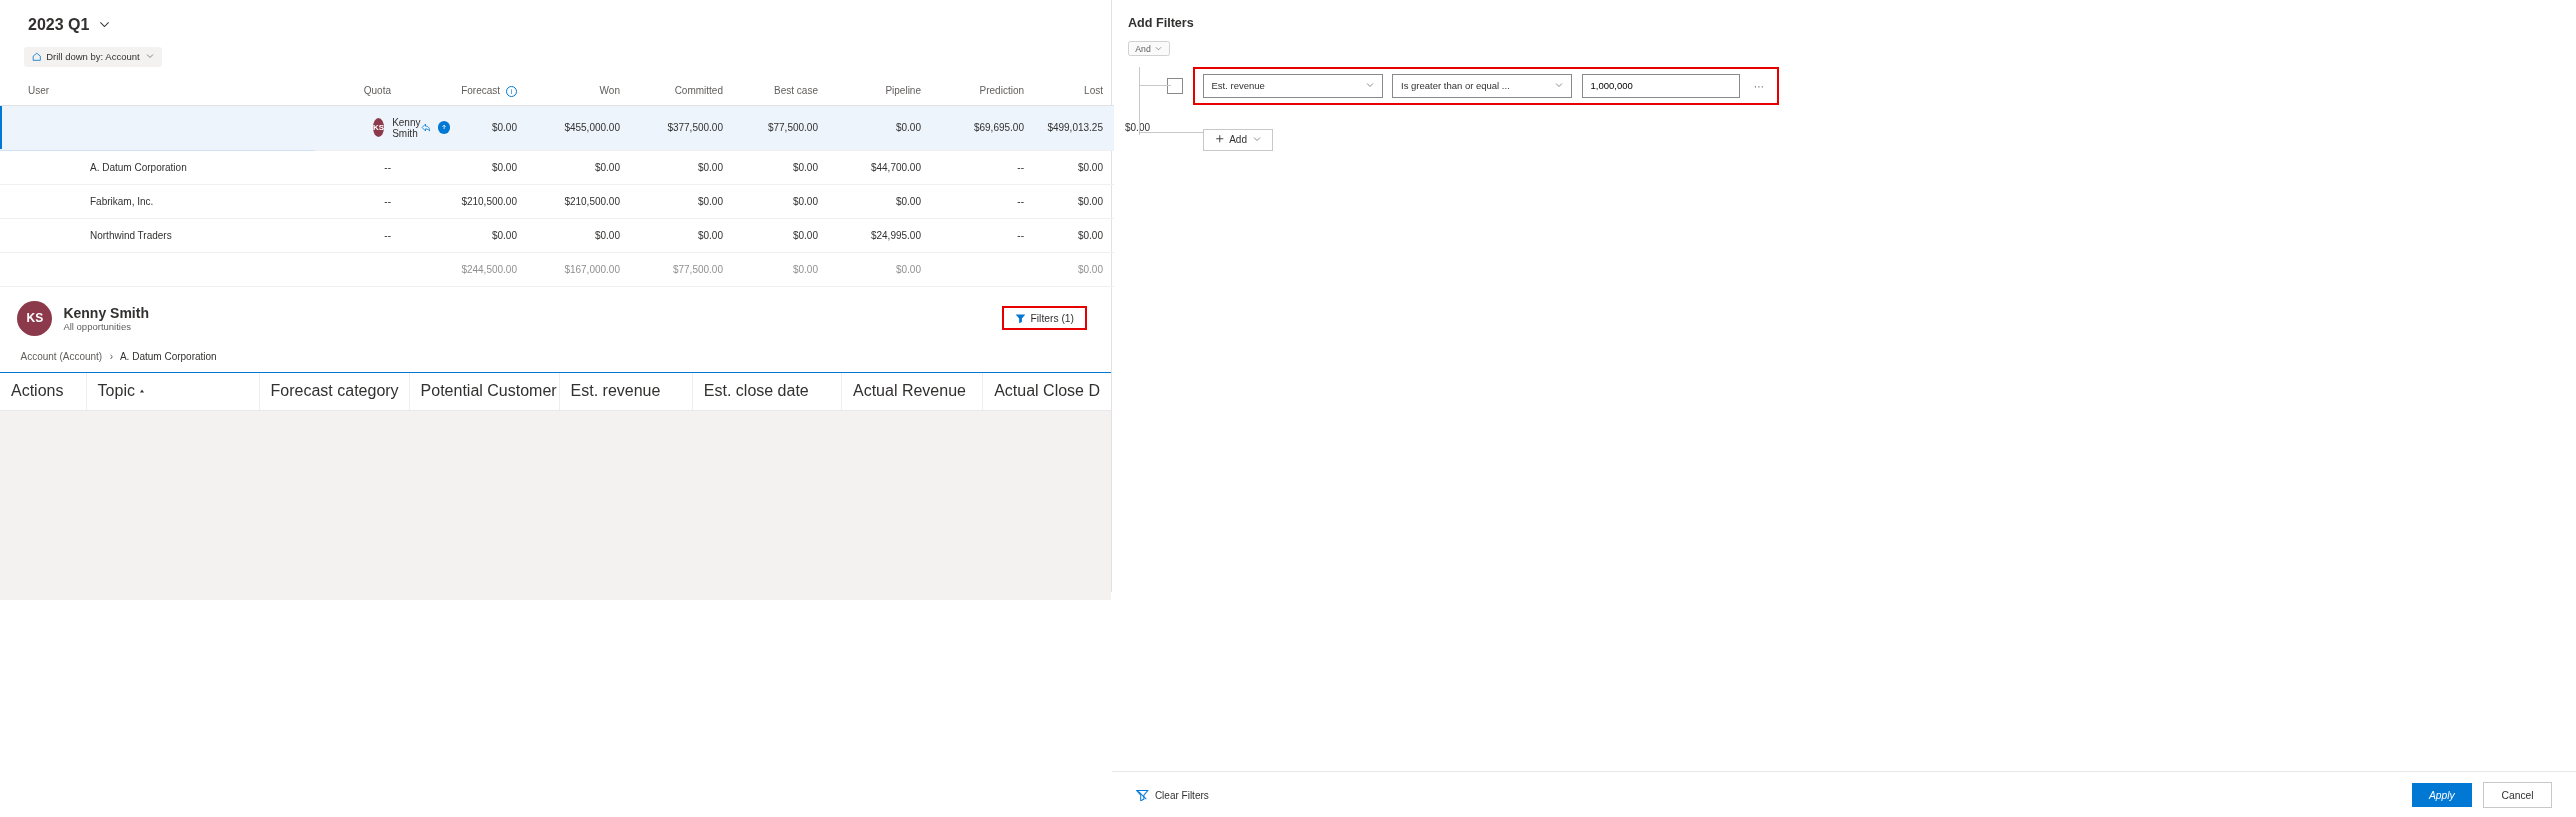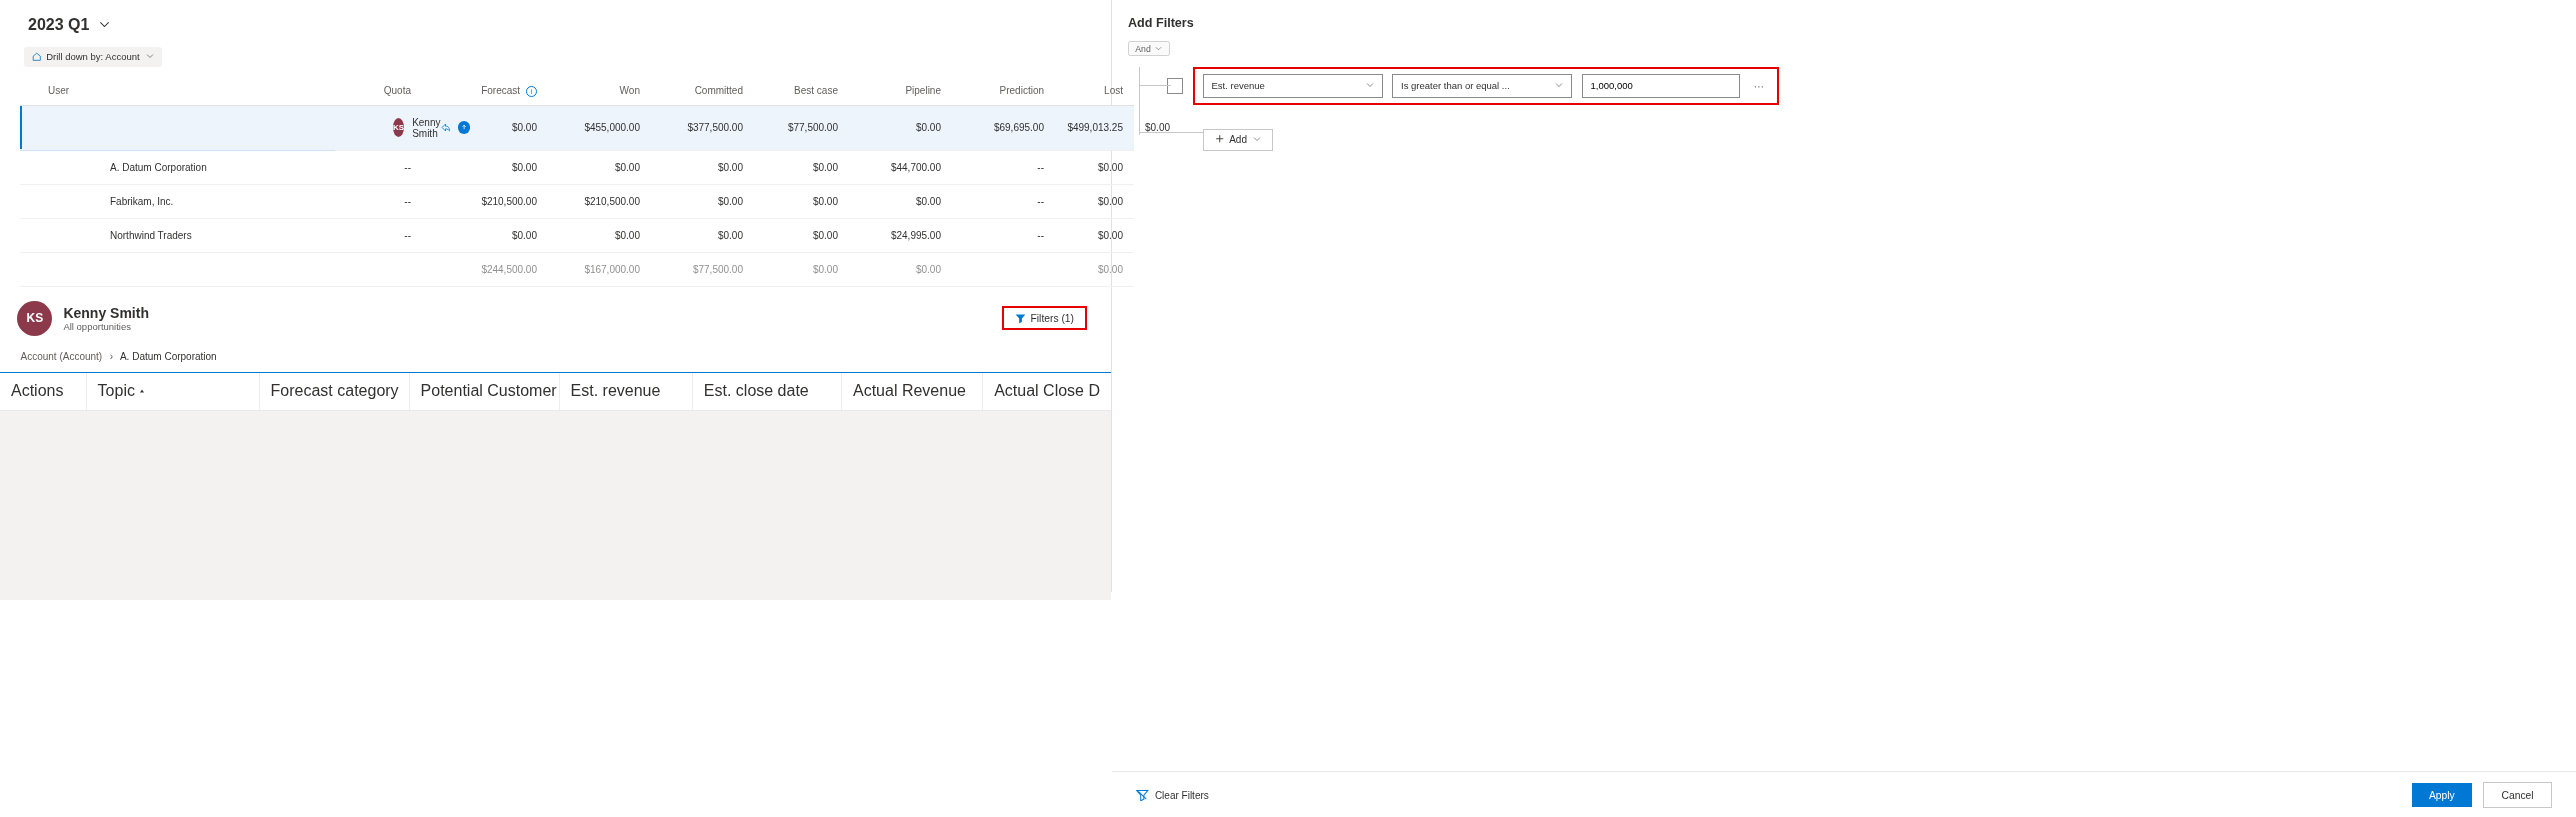--- a/index.html
+++ b/index.html
@@ -46,21 +46,20 @@
     border-radius: 3.2px;
     padding: 4.7px 8px;
     font-size: 9.5px;
     color: #323130;
   }
   .drill-pill .home { color: #0078d4; margin-right: 4.7px; display:flex; }
   .forecast-table {
     width: 100%;
     border-collapse: collapse;
     table-layout: fixed;
-    margin-left: 20px;
   }
   .forecast-table th {
     text-align: right;
     font-weight: 400;
     color: #605e5c;
     padding: 8px 11px;
     border-bottom: 0.8px solid #e1e1e1;
     font-size: 10px;
     white-space: nowrap;
   }
@@ -279,20 +278,21 @@
   .clear-filters {
     display: flex; align-items: center; gap: 6.3px;
     color: #323130; font-size: 10px;
   }
   .clear-filters svg { color: #0078d4; display:block;}
   .btn-primary {
     margin-left: auto;
     background: #0078d4; color: #fff;
     border: none; padding: 6.3px 17.4px;
     font-size: 10.3px;
+    font-style: italic;
   }
   .btn-secondary {
     background: #fff; color: #323130;
     border: 0.8px solid #c8c8c8;
     padding: 6.3px 17.4px; font-size: 10.3px;
     margin-left: 11px;
   }
   .info-icon {
     display:inline-flex; align-items:center; justify-content:center;
     width:11px; height:11px; border:0.8px solid #0078d4; color:#0078d4;

